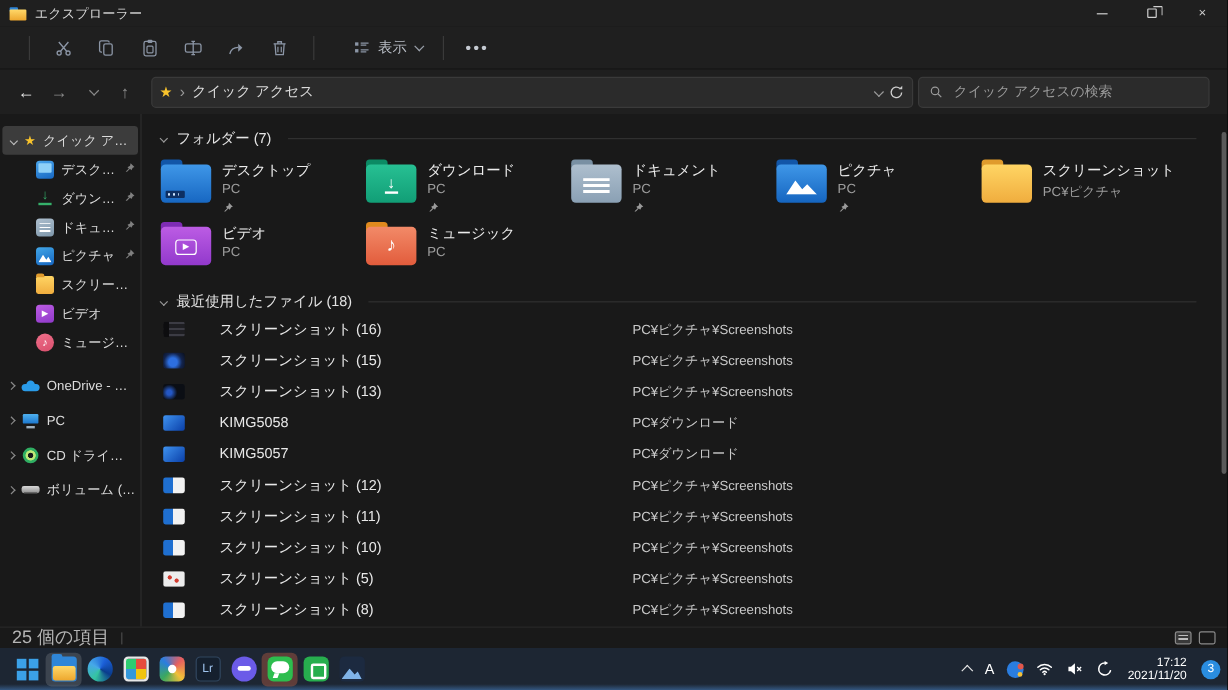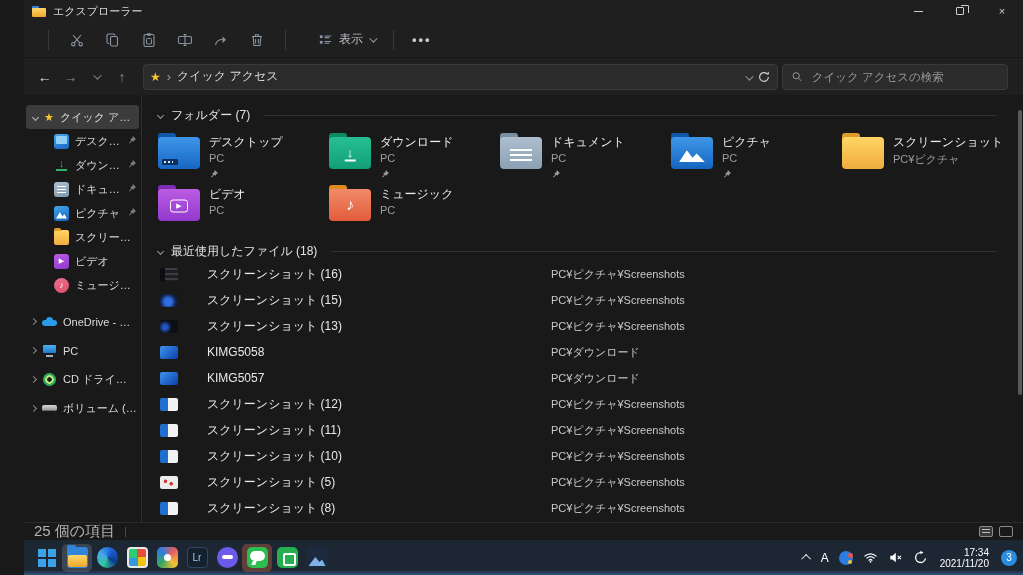--- a/index.html
+++ b/index.html
@@ -1,17 +1,17 @@
 <!DOCTYPE html>
 <html><head>
 <meta charset="utf-8">
 <style>
   html,body{margin:0;padding:0;background:#000;}
   *{box-sizing:border-box;font-family:"Liberation Sans","DejaVu Sans",sans-serif;}
-  .window{position:relative;width:1023px;height:575px;background:#191919;overflow:hidden;color:#e8e8e8;padding-left:24px;}
+  .window{position:relative;width:1023px;height:575px;background:#191919;overflow:hidden;color:#e8e8e8;}
 
   
   .titlebar{height:22px;background:#1f1f1f;display:flex;align-items:center;padding-left:8px;font-size:11px;color:#d8d8d8;}
   .tb-folder{width:14px;height:11px;position:relative;margin-right:7px;}
   .tb-folder::before{content:"";position:absolute;left:0;top:0;width:7px;height:4px;background:#2f86d8;border-radius:1px;}
   .tb-folder::after{content:"";position:absolute;left:0;top:2px;right:0;bottom:0;background:linear-gradient(#ffd869,#eda72e);border-radius:1px;}
   .win-controls{margin-left:auto;display:flex;height:22px;}
   .wc{width:42px;height:22px;display:flex;align-items:center;justify-content:center;color:#cfcfcf;font-size:11px;}
   .wc-min::before{content:"";width:9px;height:1px;background:#cfcfcf;}
   .wc-restore{position:relative;}
@@ -575,20 +575,20 @@
             <path d="M10.3 6.3 13.8 9.8M13.8 6.3 10.3 9.8" stroke="#fff" stroke-width="1.2"></path>
           </svg>
         </span>
       <span>
           <svg width="15" height="15" viewBox="0 0 16 16">
             <path d="M13.2 9.5A5.3 5.3 0 1 1 8 2.7" stroke="#fff" fill="none" stroke-width="1.4" stroke-linecap="round"></path>
             <path d="M8 0.8 11.2 2.7 8 4.6z" fill="#fff"></path>
           </svg>
         </span>
       <div class="tray-clock">
-        <div>17:34</div>
+        <div>17:12</div>
         <div>2021/11/20</div>
       </div>
       <span class="tray-badge">3</span>
     </div>
   </div>
 
 </div>
 
 </body></html>

